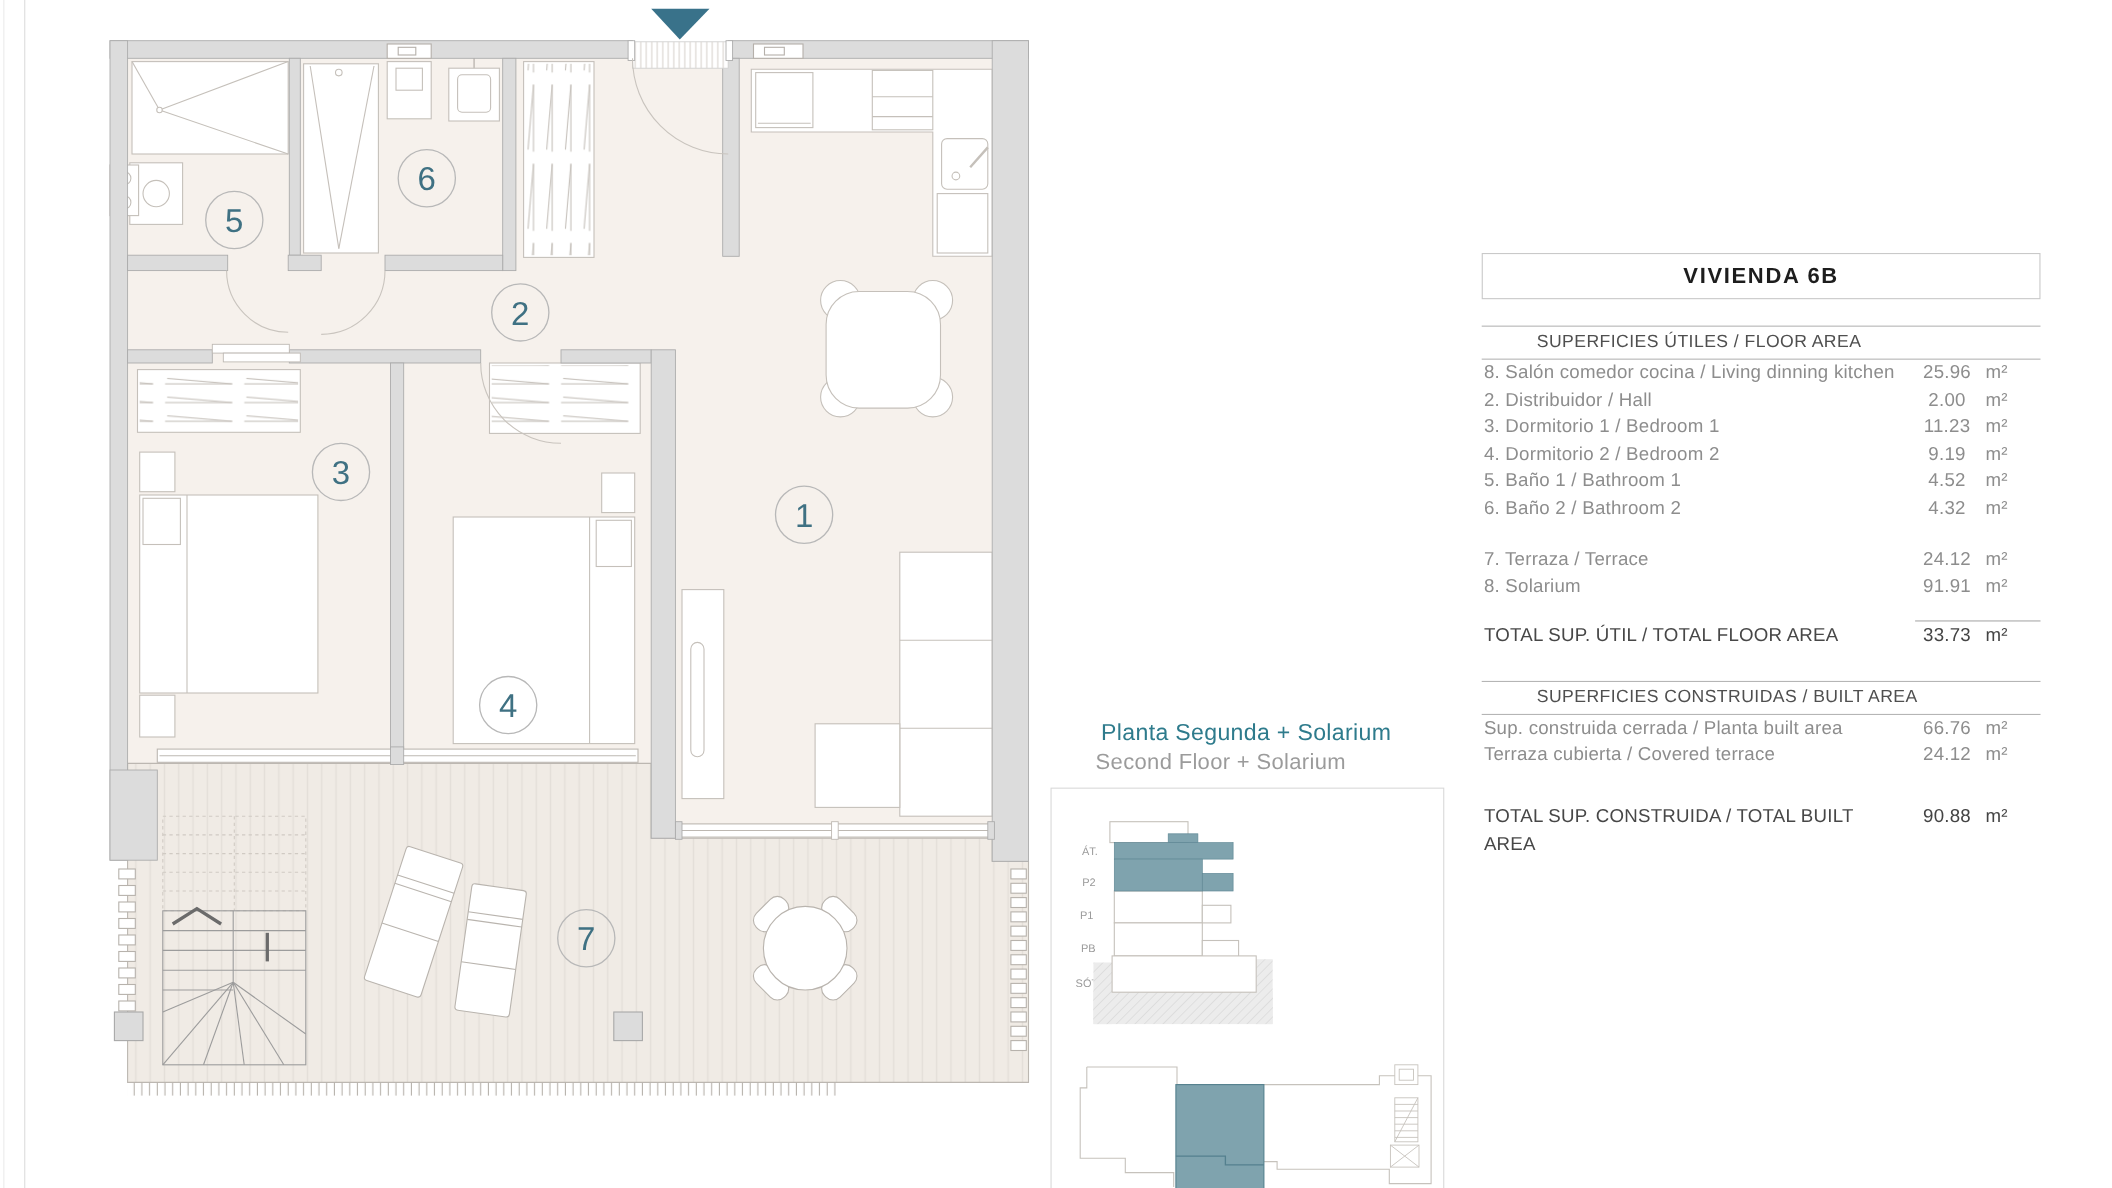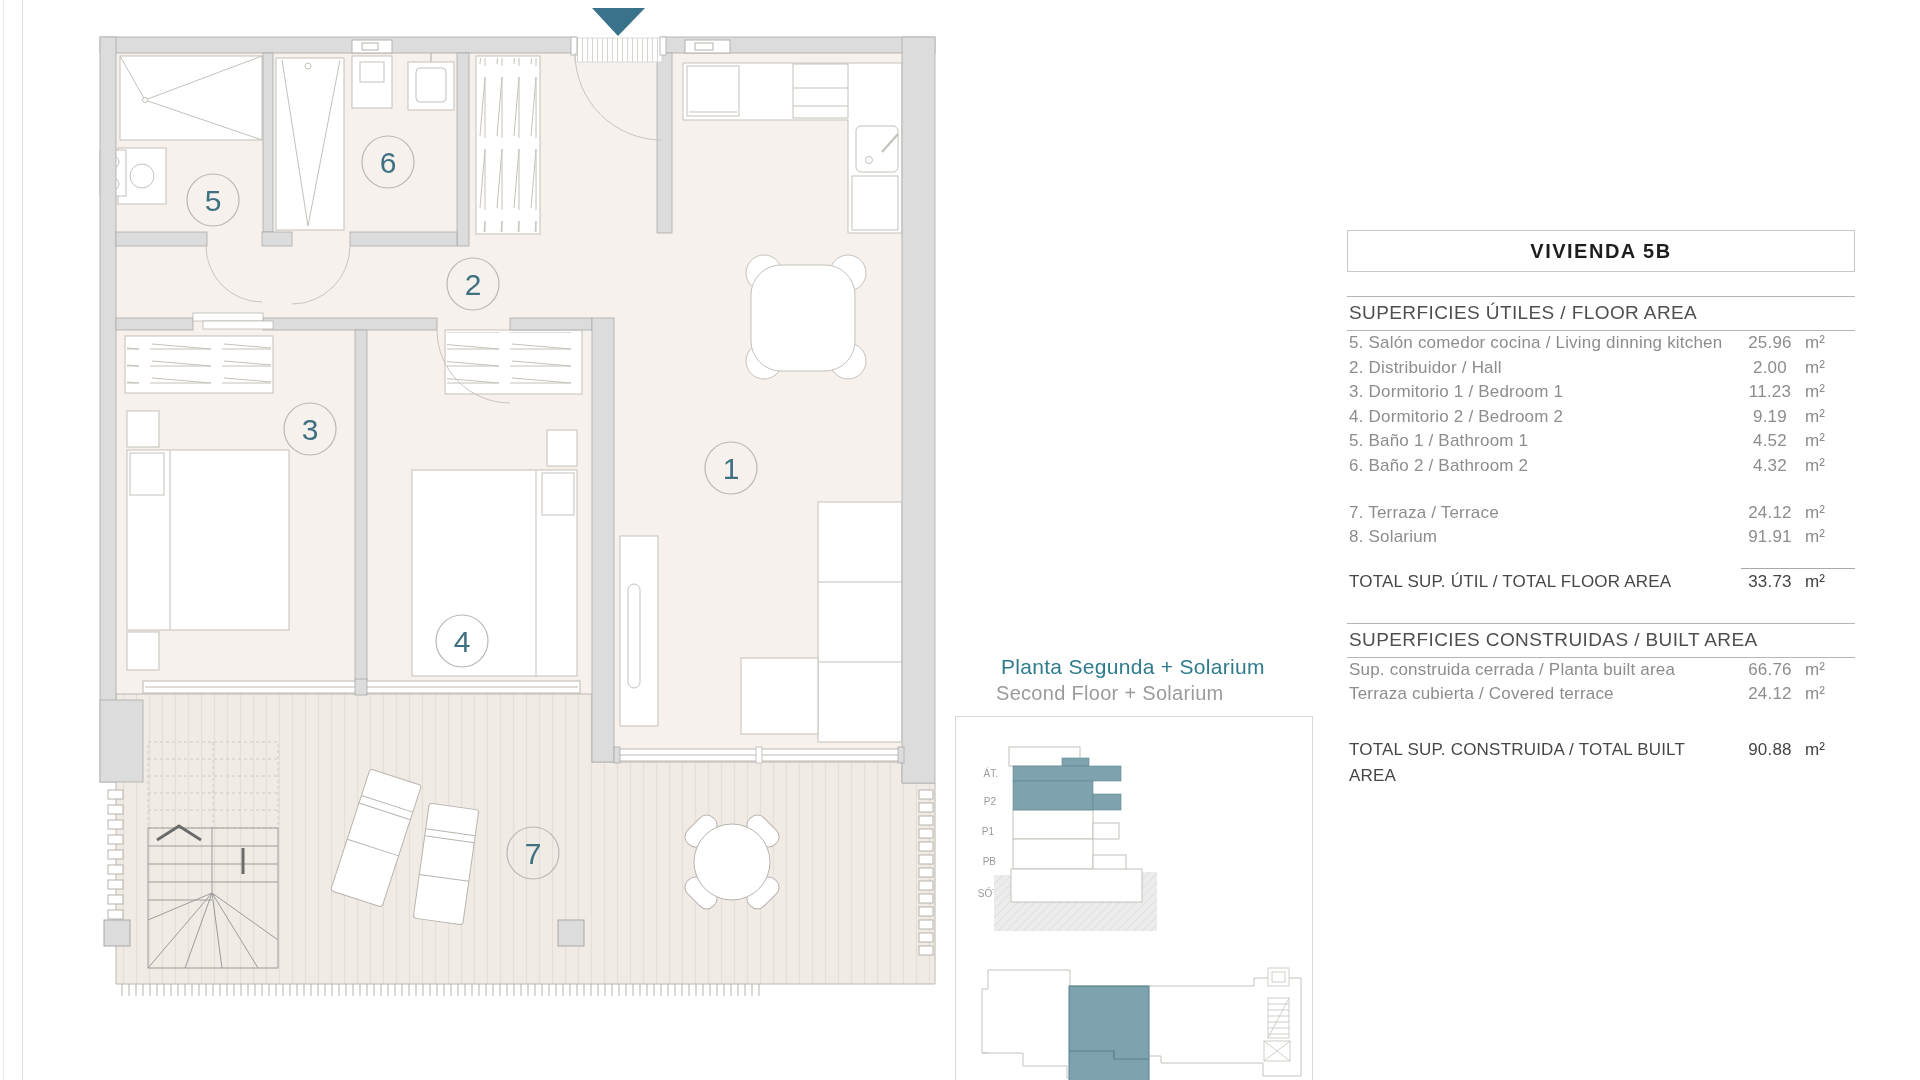--- a/index.html
+++ b/index.html
@@ -5,21 +5,21 @@
   html,body{margin:0;padding:0;background:#ffffff;}
   .page{position:relative;width:1920px;height:1080px;background:#fff;overflow:hidden;
         font-family:"Liberation Sans",sans-serif;}
   .abs{position:absolute;}
   
   .title-box{left:1347px;top:230px;width:506px;height:40px;border:1px solid #c9c9c9;
              display:flex;align-items:center;justify-content:center;}
   .title-box span{font-size:20px;font-weight:bold;letter-spacing:1.5px;color:#1d1d1d;}
   .tbl{left:1347px;top:296px;width:508px;}
   .hline{border-top:1px solid #b5b5b5;height:0;}
-  .sec-title{font-size:19px;color:#4f4f4f;letter-spacing:.4px;padding:5px 2px 6px;}
+  .sec-title{font-size:16px;color:#4f4f4f;letter-spacing:.4px;padding:5px 2px 6px;margin-left:48px;}
   .row{display:flex;line-height:24.6px;font-size:17px;color:#8d8d8d;letter-spacing:.2px;}
   .row .lbl{flex:1;padding-left:2px;}
   .row .val{width:70px;text-align:center;}
   .row .unit{width:48px;text-align:left;padding-right:2px;}
   .row.total{color:#444;line-height:26px;}
   .row.total .lbl{color:#474747;}
   .spacer22{height:22px;} .spacer18{height:18px;} .spacer28{height:28px;} .spacer30{height:30px;}
   .shortline{margin-left:auto;width:114px;border-top:1px solid #a9a9a9;height:0;}
   
   .cap-es{left:956px;top:655px;font-size:21px;color:#2e7b8c;letter-spacing:.3px;margin-left:45px;}
@@ -380,30 +380,30 @@
           <line x1="1267" y1="1037" x2="1288" y2="997"></line>
           <rect x="1263" y="1040" width="26" height="20"></rect>
           <line x1="1263" y1="1040" x2="1289" y2="1060"></line>
             <line x1="1289" y1="1040" x2="1263" y2="1060"></line>
         </g>
       </g>
     </svg>
   </div>
 
   <div class="abs title-box">
-    <span>VIVIENDA 5B</span>
+    <span>VIVIENDA 6B</span>
   </div>
 
   <div class="abs tbl">
     <div class="hline"></div>
     <div class="sec-title">SUPERFICIES ÚTILES / FLOOR AREA</div>
     <div class="hline"></div>
 
     <div class="row">
-      <span class="lbl">5. Salón comedor cocina / Living dinning kitchen</span>
+      <span class="lbl">8. Salón comedor cocina / Living dinning kitchen</span>
       <span class="val">25.96</span>
       <span class="unit">m²</span>
     </div>
     <div class="row">
       <span class="lbl">2. Distribuidor / Hall</span>
       <span class="val">2.00</span>
       <span class="unit">m²</span>
     </div>
     <div class="row">
       <span class="lbl">3. Dormitorio 1 / Bedroom 1</span>

